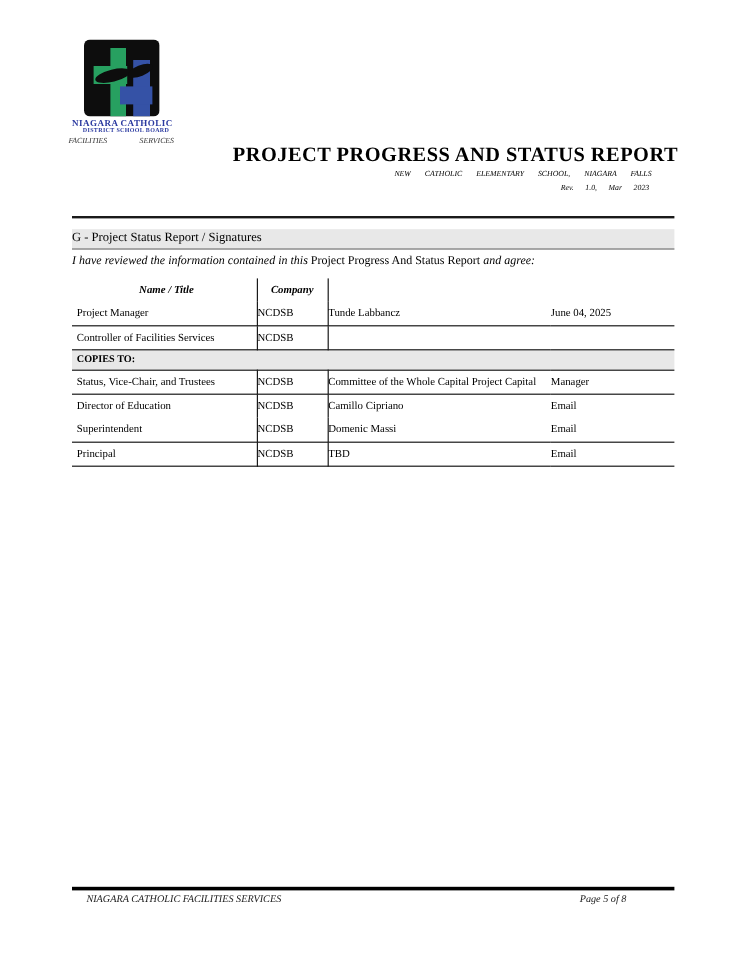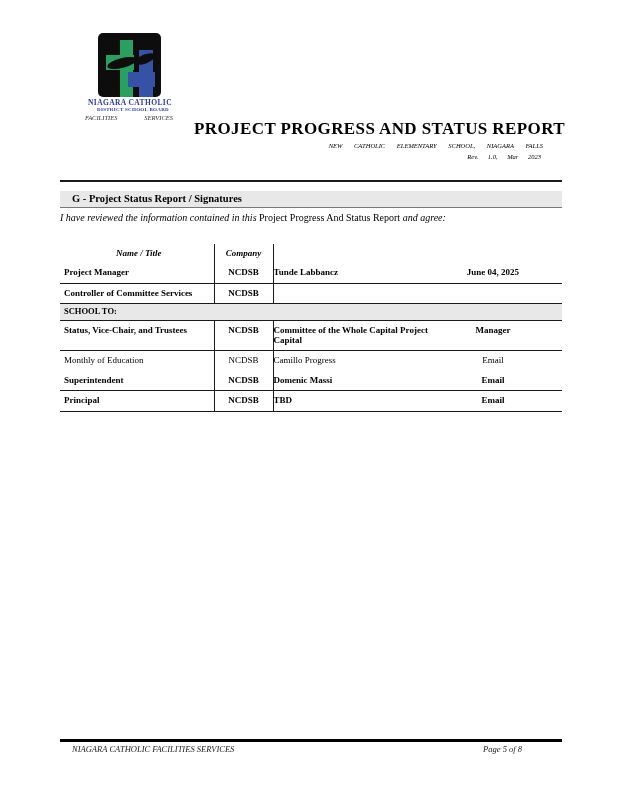--- a/index.html
+++ b/index.html
@@ -7,49 +7,49 @@
     --logo-blue:#3552a6;
     --logo-text-blue:#2b3aa0;
     --band-gray:#e8e8e8;
     --line-black:#1a1a1a;
   }
   *{margin:0;padding:0;box-sizing:border-box;}
   body{background:#ffffff;font-family:"Liberation Serif","DejaVu Serif",serif;color:#000;}
   .page{position:relative;width:618px;height:800px;background:#fff;overflow:hidden;}
 
   
-  .logo-block{position:absolute;left:57px;top:33px;width:88px;text-align:center;margin-left:28px;}
+  .logo-block{position:absolute;left:57px;top:33px;width:88px;text-align:center;}
   .logo-square{width:63px;height:64px;margin-left:13px;display:block;}
   .logo-org{font-size:7.5px;font-weight:bold;color:var(--logo-text-blue);letter-spacing:.4px;margin-top:1px;white-space:nowrap;margin-left:2px;}
   .logo-sub{font-size:5px;font-weight:bold;color:var(--logo-text-blue);letter-spacing:.3px;margin-left:8px;white-space:nowrap;}
   .logo-captions{display:flex;justify-content:space-between;font-style:italic;font-size:6.5px;color:#333;margin-top:2px;}
 
   
   .title-block{position:absolute;left:60px;right:53px;top:120px;text-align:right;}
   .report-title{font-size:17px;font-weight:bold;letter-spacing:.4px;line-height:1.05;white-space:nowrap;}
   .report-subtitle{font-size:6.5px;font-style:italic;word-spacing:10px;margin-top:4px;margin-right:22px;white-space:nowrap;}
   .report-revision{font-size:6.5px;font-style:italic;word-spacing:8px;margin-top:4px;margin-right:24px;white-space:nowrap;}
 
   .rule-top{position:absolute;left:60px;width:502px;top:180px;height:2px;background:var(--line-black);}
 
   
-  .section-band{position:absolute;left:60px;width:502px;top:191px;height:17px;background:var(--band-gray);border-bottom:1px solid #777;font-size:10.5px;font-weight:bold;line-height:16px;padding-left:12px;}
+  .section-band{position:absolute;left:60px;width:502px;top:191px;height:17px;background:var(--band-gray);border-bottom:1px solid #777;font-size:10.5px;font-weight:normal;line-height:16px;padding-left:0;}
   .section-intro{position:absolute;left:60px;top:212px;font-size:10px;font-style:italic;}
   .section-intro .plain{font-style:normal;}
 
   
   .table-wrap{position:absolute;left:60px;top:232px;width:502px;}
-  table{border-collapse:collapse;width:502px;table-layout:fixed;margin-top:12px;}
+  table{border-collapse:collapse;width:502px;table-layout:fixed;}
   td{font-size:9px;line-height:1.15;vertical-align:top;padding:4px 0 5px;}
   col.w1{width:154px;}col.w2{width:59px;}col.w3{width:186px;}col.w4{width:103px;}
   td.c1{padding-left:4px;border-right:1px solid var(--line-black);}
-  td.c2{text-align:center;border-right:1px solid var(--line-black);}
+  td.c2{text-align:left;border-right:1px solid var(--line-black);}
   td.c3{padding-left:0;padding-right:6px;}
-  td.c4{text-align:center;padding-right:35px;}
-  tr.rule td{border-bottom:1px solid var(--line-black);font-weight:bold;}
+  td.c4{text-align:left;padding-right:35px;}
+  tr.rule td{border-bottom:1px solid var(--line-black);}
   td.hdr{font-weight:bold;font-style:italic;text-align:center;}
   tr.band-row td{background:var(--band-gray);font-size:8.5px;font-weight:bold;padding:3px 0 3px 4px;border-right:none;}
 
   
   .footer-rule{position:absolute;left:60px;width:502px;top:739px;height:3px;background:#000;}
   .footer-row{position:absolute;left:60px;width:502px;top:744px;display:flex;justify-content:space-between;font-size:8.5px;font-style:italic;color:#222;padding-left:12px;padding-right:40px;text-align:center;}
 </style>
 </head>
 <body>
 
@@ -103,41 +103,41 @@
       </tr>
 
       <tr class="rule">
         <td class="c1">Project Manager</td>
         <td class="c2">NCDSB</td>
         <td class="c3">Tunde Labbancz</td>
         <td class="c4">June 04, 2025</td>
       </tr>
 
       <tr class="rule">
-        <td class="c1">Controller of Committee Services</td>
+        <td class="c1">Controller of Facilities Services</td>
         <td class="c2">NCDSB</td>
         <td class="c3"></td>
         <td class="c4"></td>
       </tr>
 
       <tr class="rule band-row">
-        <td colspan="4">SCHOOL TO:</td>
+        <td colspan="4">COPIES TO:</td>
       </tr>
 
       <tr class="rule">
         <td class="c1">Status, Vice-Chair, and Trustees</td>
         <td class="c2">NCDSB</td>
         <td class="c3">Committee of the Whole Capital Project Capital</td>
         <td class="c4">Manager</td>
       </tr>
 
       <tr>
-        <td class="c1">Monthly of Education</td>
+        <td class="c1">Director of Education</td>
         <td class="c2">NCDSB</td>
-        <td class="c3">Camillo Progress</td>
+        <td class="c3">Camillo Cipriano</td>
         <td class="c4">Email</td>
       </tr>
 
       <tr class="rule">
         <td class="c1">Superintendent</td>
         <td class="c2">NCDSB</td>
         <td class="c3">Domenic Massi</td>
         <td class="c4">Email</td>
       </tr>
 

